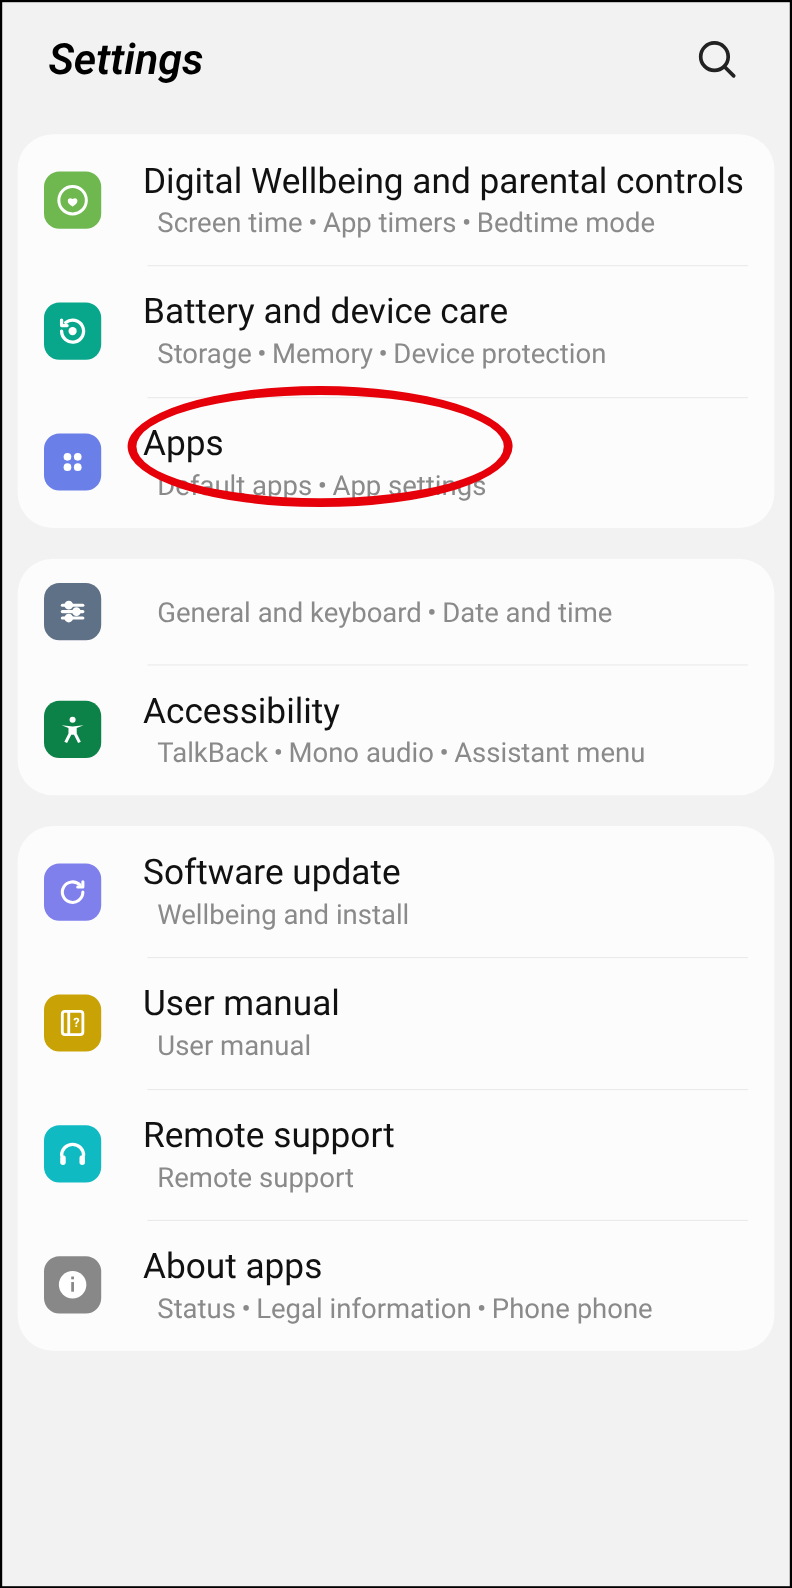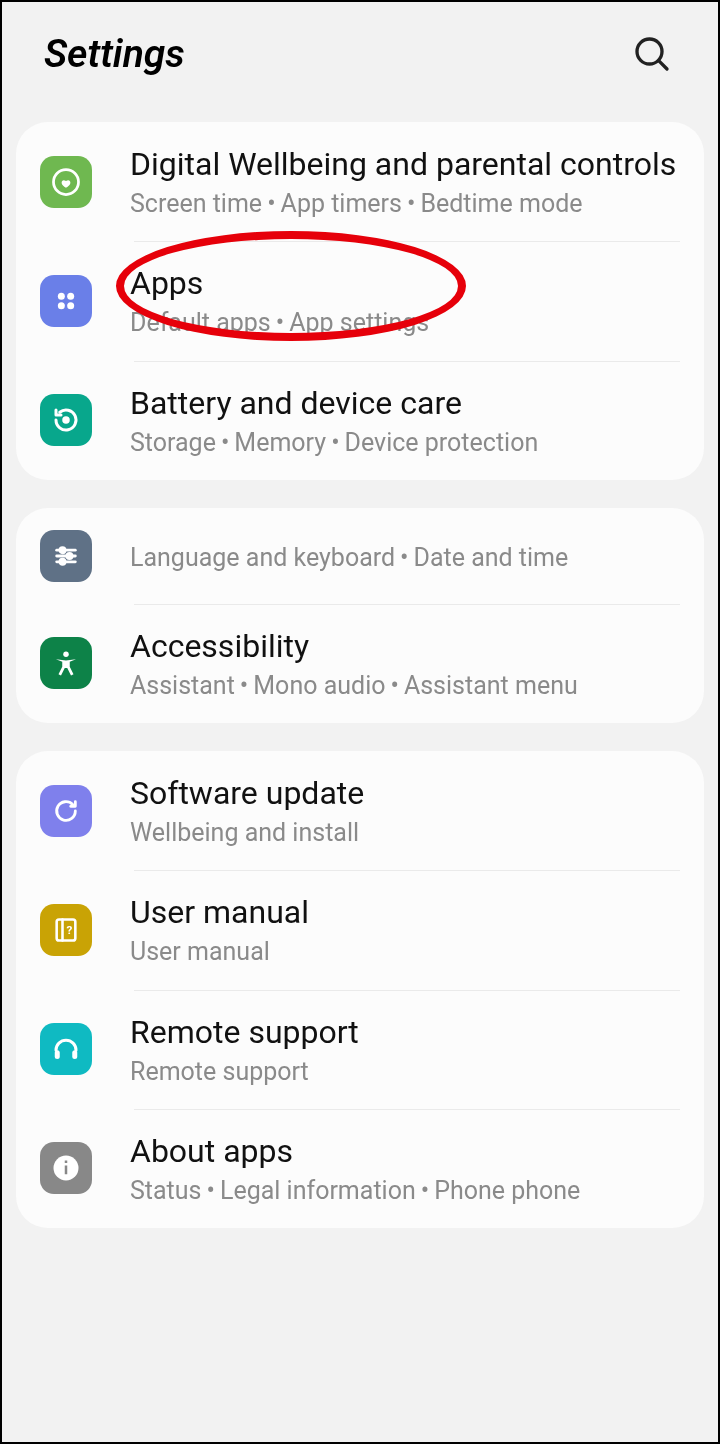--- a/index.html
+++ b/index.html
@@ -68,20 +68,21 @@
     font-size: 32px;
     font-weight: 400;
     line-height: 1.25;
     color: #111;
   }
   .item-sub {
     font-size: 25px;
     color: #8a8a8a;
     margin-top: 4px;
     line-height: 1.25;
+    margin-left: 13px;
   }
   .dot { margin: 0 5px; }
   .highlight-ellipse {
     position: absolute;
     border: 8px solid #e6000a;
     border-radius: 50%;
     pointer-events: none;
   }
 </style>
 </head>
@@ -105,74 +106,74 @@
             <circle cx="12" cy="12" r="10"></circle>
             <path d="M8.5 12.5c0-1.6 1.5-2.7 3.5-1.3 2-1.4 3.5-.3 3.5 1.3 0 2.2-3.5 4-3.5 4s-3.5-1.8-3.5-4z" fill="#fff" stroke="none"></path>
           </svg>
         </div>
         <div class="text-wrap">
           <div class="item-title">Digital Wellbeing and parental controls</div>
           <div class="item-sub"><span>Screen time</span><span class="dot">•</span><span>App timers</span><span class="dot">•</span><span>Bedtime mode</span></div>
         </div>
       </div>
       <div class="item">
+        <div class="icon-wrap" style="background: rgb(8, 167, 140);">
+          <svg width="30" height="30" viewBox="0 0 24 24" fill="none" stroke="#fff" stroke-width="2.4" stroke-linecap="round" stroke-linejoin="round">
+            <path d="M4 12a8 8 0 1 0 3-6.2"></path>
+            <circle cx="12" cy="12" r="3" fill="#fff" stroke="none"></circle>
+            <polyline points="4 4 4 8 8 8"></polyline>
+          </svg>
+        </div>
+        <div class="text-wrap">
+          <div class="item-title">Battery and device care</div>
+          <div class="item-sub"><span>Storage</span><span class="dot">•</span><span>Memory</span><span class="dot">•</span><span>Device protection</span></div>
+        </div>
+      </div>
+      <div class="item">
         <div class="icon-wrap" style="background: rgb(106, 127, 232);">
           <svg width="28" height="28" viewBox="0 0 24 24" fill="#fff">
             <circle cx="8" cy="8" r="3"></circle>
             <circle cx="16" cy="8" r="3"></circle>
             <circle cx="8" cy="16" r="3"></circle>
             <circle cx="16" cy="16" r="3"></circle>
           </svg>
         </div>
         <div class="text-wrap">
           <div class="item-title">Apps</div>
           <div class="item-sub"><span>Default apps</span><span class="dot">•</span><span>App settings</span></div>
         </div>
         <div class="highlight-ellipse" style="left: 100px; top: -10px; width: 350px; height: 110px;"></div>
-      </div>
-      <div class="item">
-        <div class="icon-wrap" style="background: rgb(8, 167, 140);">
-          <svg width="30" height="30" viewBox="0 0 24 24" fill="none" stroke="#fff" stroke-width="2.4" stroke-linecap="round" stroke-linejoin="round">
-            <path d="M4 12a8 8 0 1 0 3-6.2"></path>
-            <circle cx="12" cy="12" r="3" fill="#fff" stroke="none"></circle>
-            <polyline points="4 4 4 8 8 8"></polyline>
-          </svg>
-        </div>
-        <div class="text-wrap">
-          <div class="item-title">Battery and device care</div>
-          <div class="item-sub"><span>Storage</span><span class="dot">•</span><span>Memory</span><span class="dot">•</span><span>Device protection</span></div>
-        </div>
       </div>
     </div>
     <div class="card">
       <div class="item">
         <div class="icon-wrap" style="background: rgb(95, 113, 134);">
           <svg width="28" height="28" viewBox="0 0 24 24" fill="none" stroke="#fff" stroke-width="2.4" stroke-linecap="round">
             <line x1="4" y1="7" x2="20" y2="7"></line>
             <circle cx="9" cy="7" r="2.2" fill="#fff"></circle>
             <line x1="4" y1="12" x2="20" y2="12"></line>
             <circle cx="15" cy="12" r="2.2" fill="#fff"></circle>
             <line x1="4" y1="17" x2="20" y2="17"></line>
             <circle cx="9" cy="17" r="2.2" fill="#fff"></circle>
           </svg>
         </div>
         <div class="text-wrap">
-          <div class="item-sub"><span>Language and keyboard</span><span class="dot">•</span><span>Date and time</span></div>
+          <div class="item-sub"><span>General and keyboard</span><span class="dot">•</span><span>Date and time</span></div>
         </div>
       </div>
       <div class="item">
         <div class="icon-wrap" style="background: rgb(13, 130, 72);">
           <svg width="30" height="30" viewBox="0 0 24 24" fill="#fff">
             <circle cx="12" cy="5" r="2.2"></circle>
             <path d="M4 9l8 1 8-1-5 2v4l3 6-2 1-3-6h-2l-3 6-2-1 3-6v-4z"></path>
           </svg>
         </div>
         <div class="text-wrap">
           <div class="item-title">Accessibility</div>
-          <div class="item-sub"><span>Assistant</span><span class="dot">•</span><span>Mono audio</span><span class="dot">•</span><span>Assistant menu</span></div>
+          <div class="item-sub"><span>TalkBack</span><span class="dot">•</span><span>Mono audio</span><span class="dot">•</span><span>Assistant menu</span></div>
         </div>
       </div>
     </div>
     <div class="card">
       <div class="item">
         <div class="icon-wrap" style="background: rgb(127, 128, 236);">
           <svg width="28" height="28" viewBox="0 0 24 24" fill="none" stroke="#fff" stroke-width="2.4" stroke-linecap="round" stroke-linejoin="round">
             <path d="M20 12a8 8 0 1 1-2.3-5.6"></path>
             <polyline points="20 4 20 8 16 8"></polyline>
           </svg>

